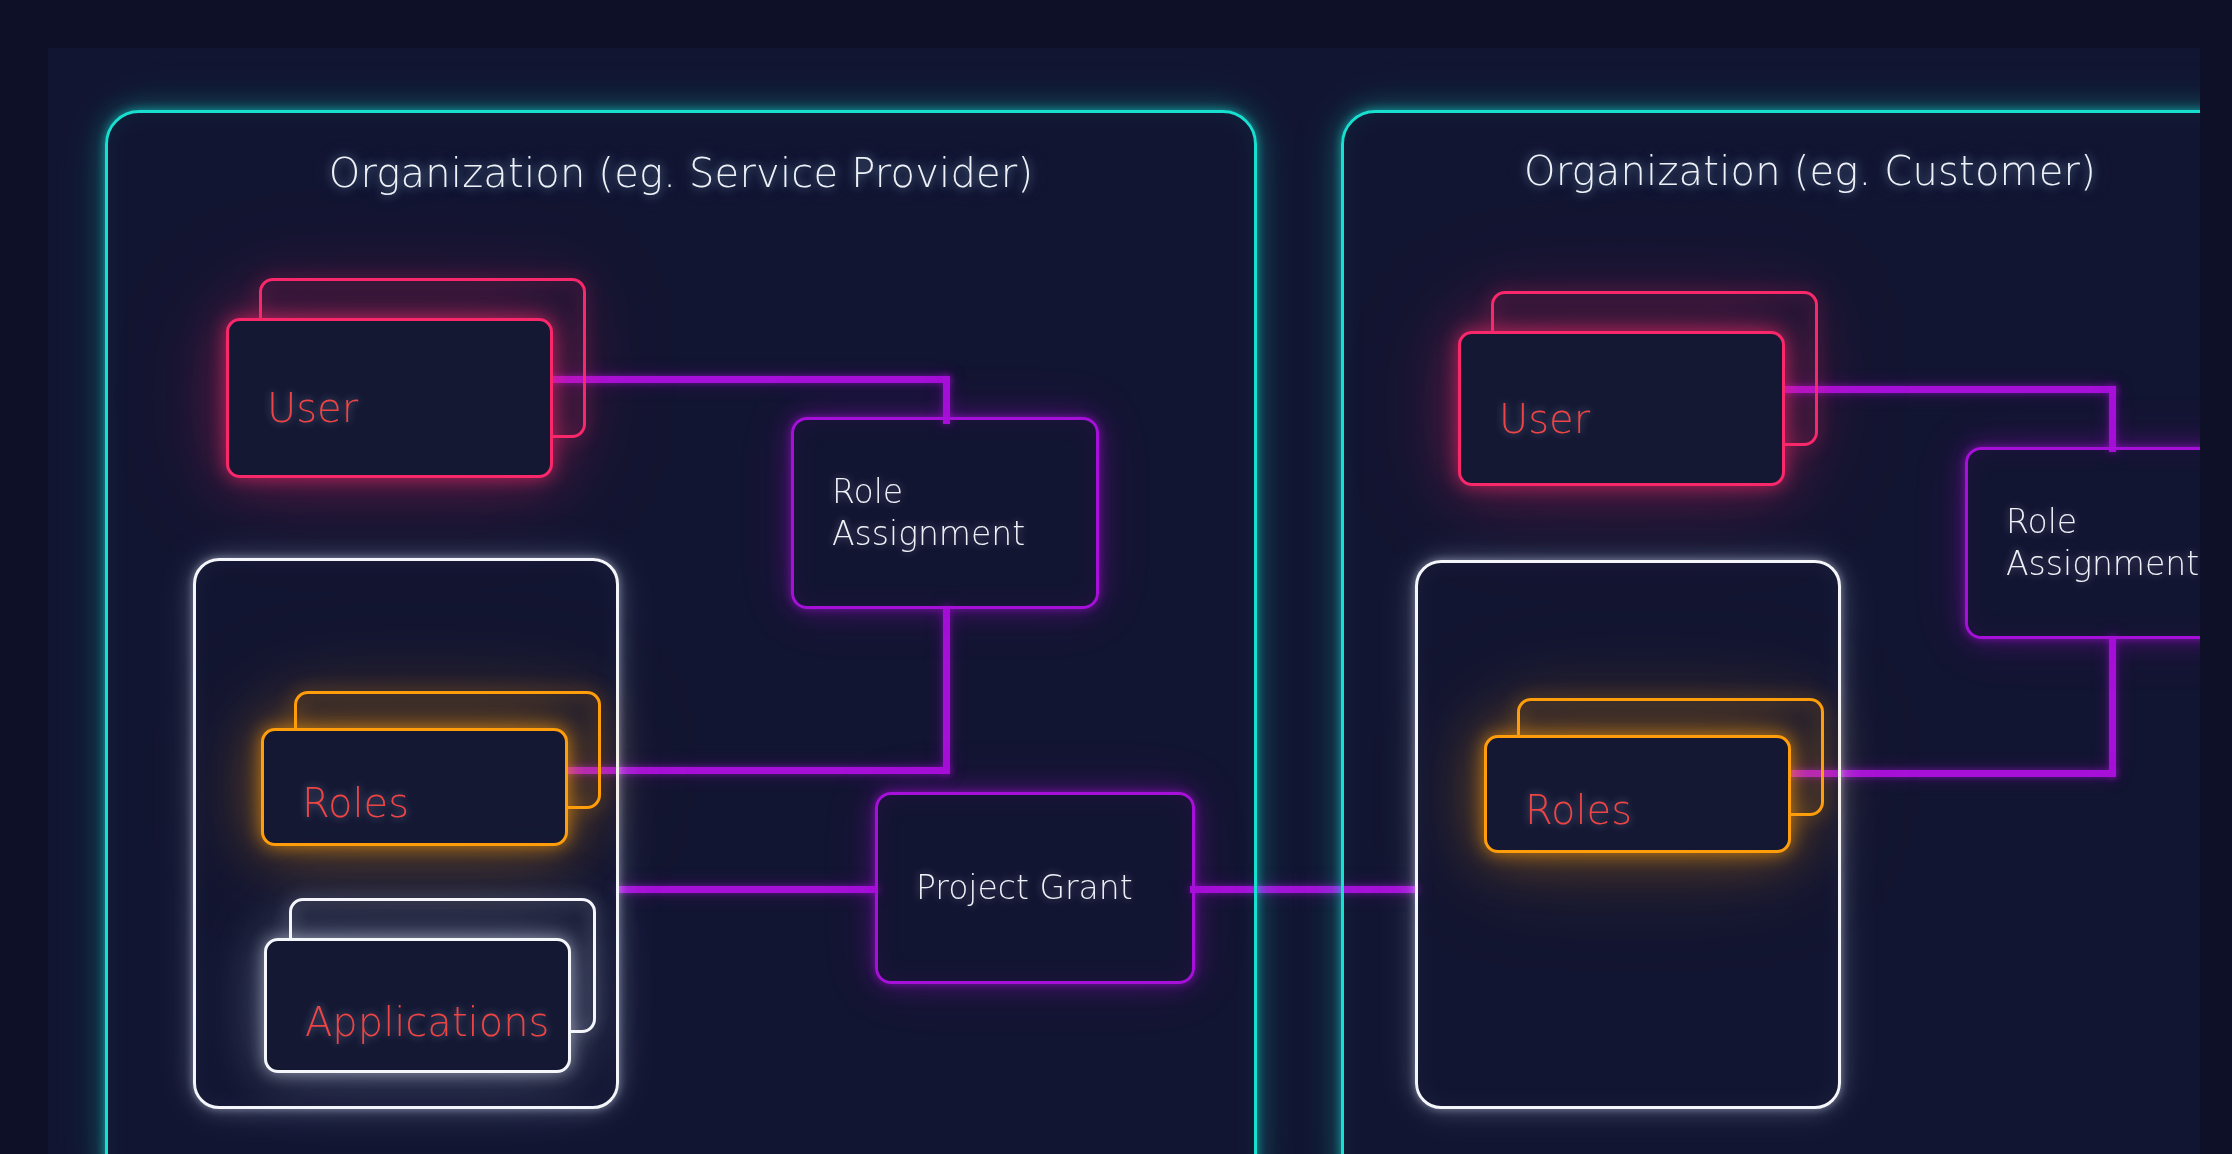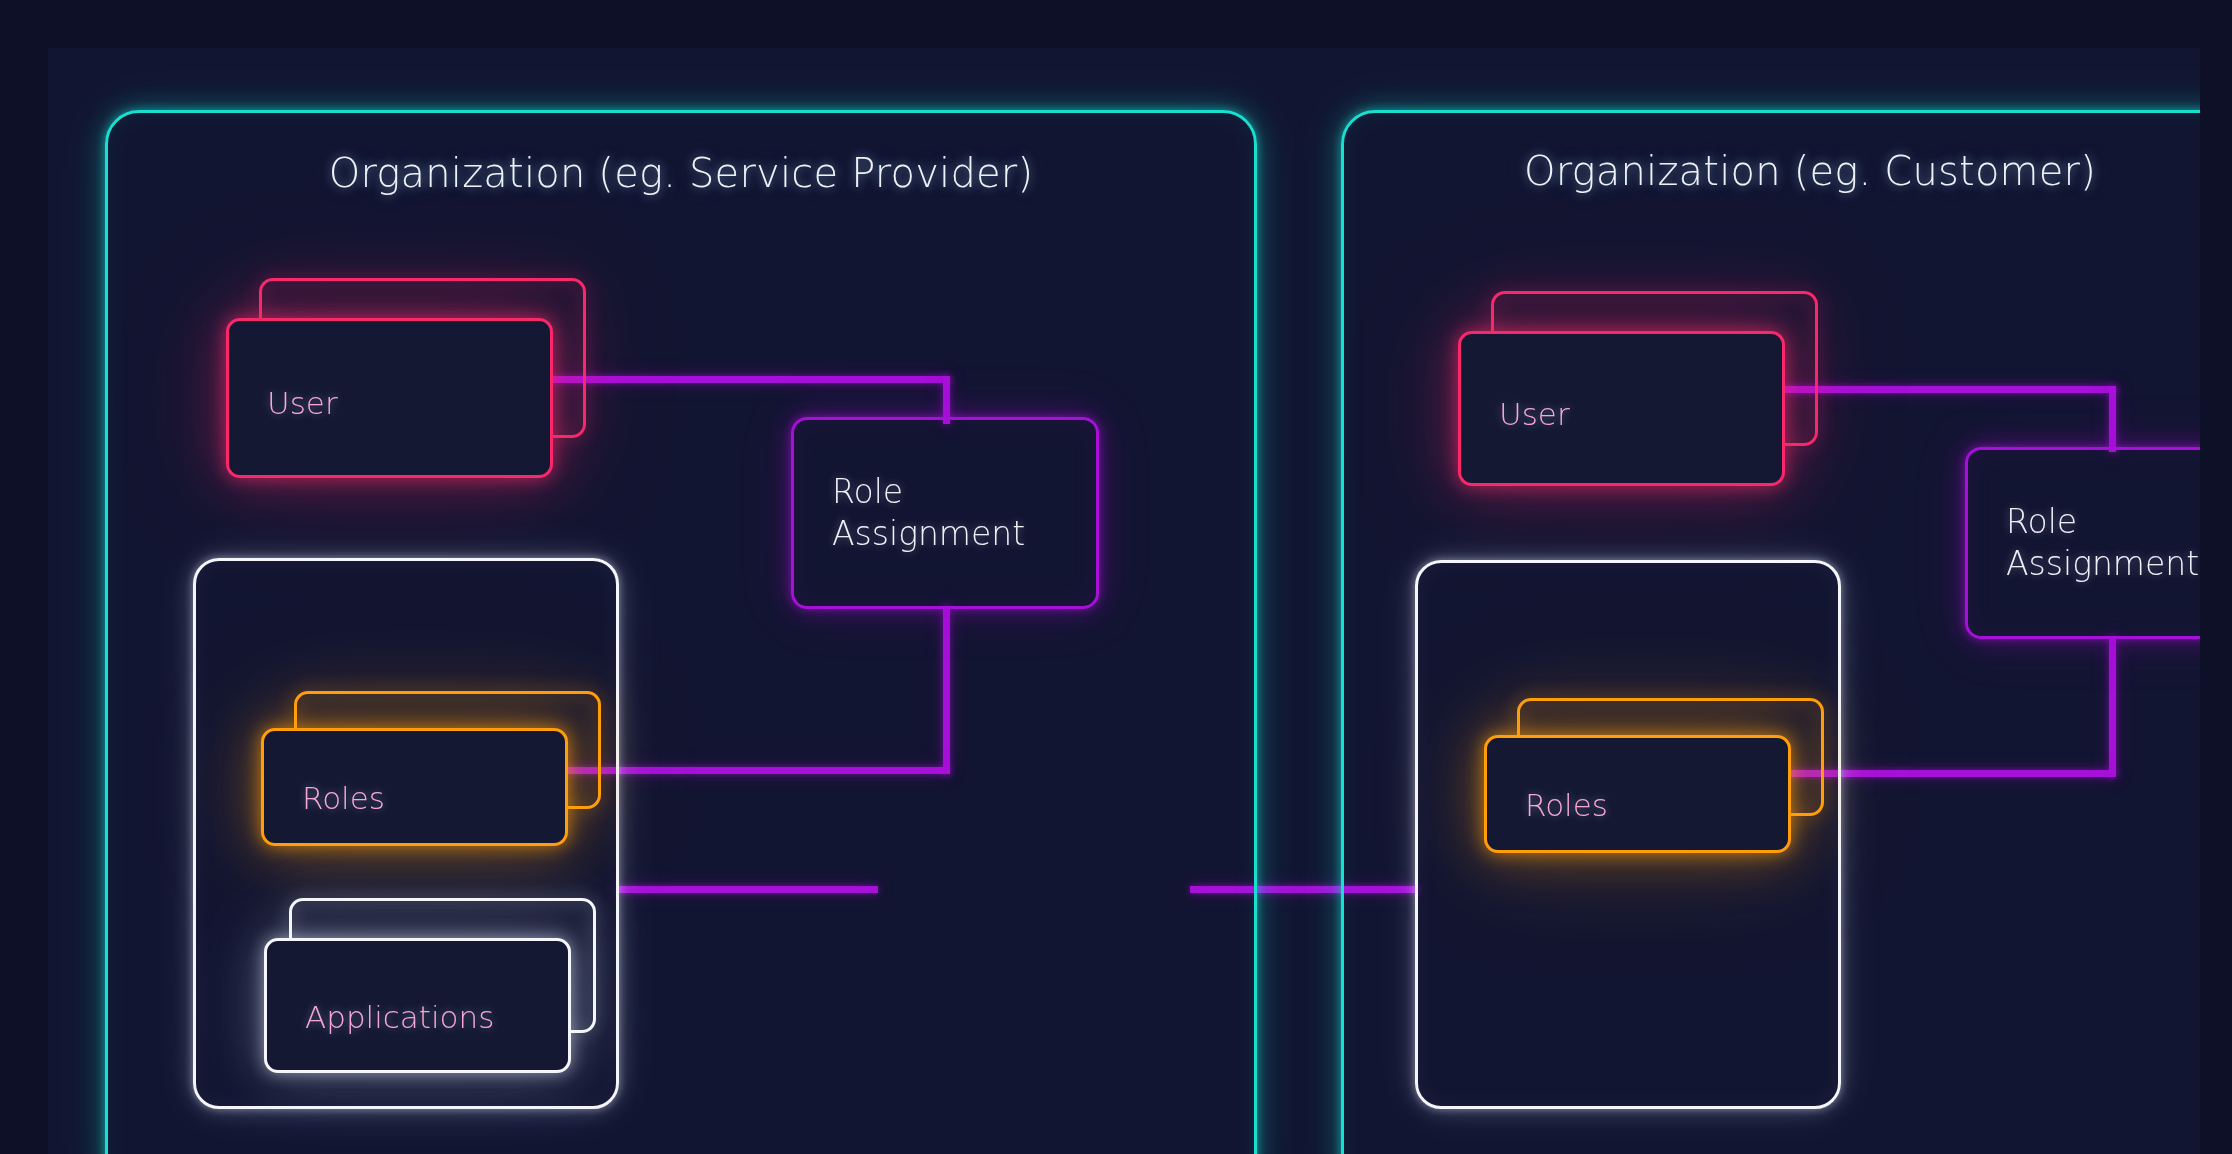--- a/index.html
+++ b/index.html
@@ -68,23 +68,23 @@
   .card {
     position: absolute;
     border-radius: 14px;
     border-style: solid;
     border-width: 3px;
   }
   .card.back  { background: transparent; }
   .card.front { background: #141833; }
   .card-label {
     position: absolute;
-    color: #f9a8d4;
-    font-weight: 300;
-    font-size: 31px;
+    color: #ef4444;
+    font-weight: 300;
+    font-size: 40px;
     white-space: nowrap;
     text-shadow: 0 0 8px rgba(200,220,255,.45);
   }
 
   
   .pink   { border-color: #f9286a; }
   .stack.pink-glow {
      filter: drop-shadow(0 0 9px rgba(249,40,106,.62))
              drop-shadow(0 0 26px rgba(249,40,106,.33))
              drop-shadow(0 0 52px rgba(249,40,106,.16));
@@ -187,20 +187,23 @@
       </div>
     </div>
 
     <div class="stack white-glow" style="left:168px; top:802px; width:340px; height:181px;">
       <div class="card back white" style="left:25px; top:0px; width:307px; height:135px;"></div>
       <div class="card front white" style="left:0px; top:40px; width:307px; height:135px;">
         <div class="card-label" style="left:22px; top:42px;">Applications</div>
       </div>
     </div>
 
+    <div class="relation" style="left:795px; top:712px; width:320px; height:192px;">
+      <div class="relation-label">Project Grant</div>
+    </div>
 
     <div class="org" style="left:1261px; top:30px; width:938px; height:1088px;"></div>
     <div class="org-title" style="left:1261px; top:68px; width:938px;">Organization (eg. Customer)</div>
 
     <div class="stack pink-glow" style="left:1362px; top:195px; width:360px; height:195px;">
       <div class="card back pink" style="left:33px; top:0px; width:327px; height:155px;"></div>
       <div class="card front pink" style="left:0px; top:40px; width:327px; height:155px;">
         <div class="card-label" style="left:22px; top:46px;">User</div>
       </div>
     </div>

